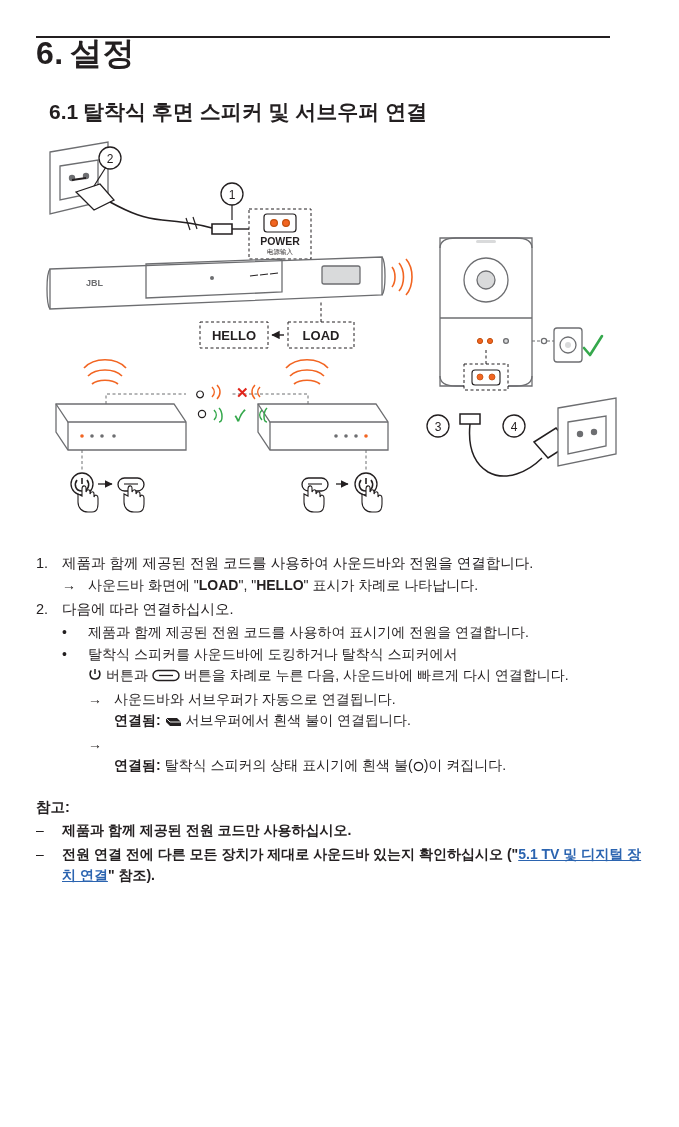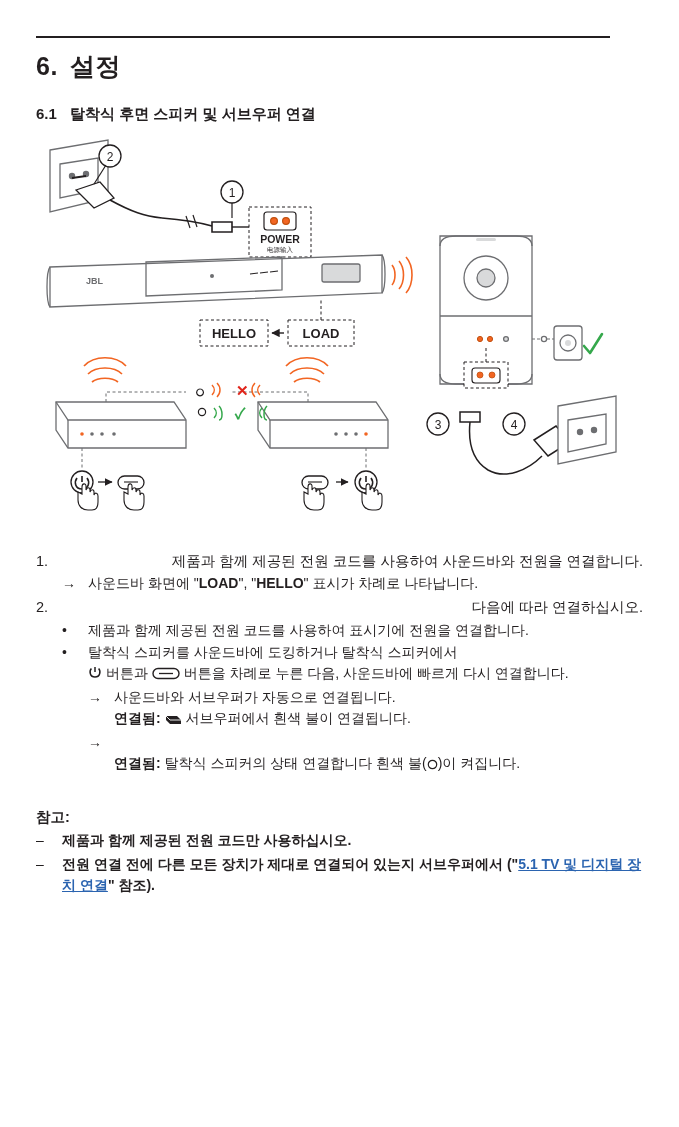--- a/index.html
+++ b/index.html
@@ -25,29 +25,29 @@
   .top-rule {
     position: absolute;
     left: 36px;
     top: 36px;
     width: 574px;
     height: 2px;
     background: #231f20;
   }
   h1.chapter {
     margin: 0;
-    padding-top: 50px;
-    font-size: 25px;
+    padding-top: 32px;
+    font-size: 32px;
     font-weight: bold;
     letter-spacing: 0.5px;
   }
   h1.chapter .num { display: inline-block; min-width: 34px; }
   h2.section {
-    margin: 22px 0 0 0;
-    font-size: 15px;
+    margin: 22px 0 0 13px;
+    font-size: 21px;
     font-weight: bold;
   }
   h2.section .num { display: inline-block; min-width: 34px; }
 
   
   .figure {
     position: relative;
     width: 600px;
     height: 410px;
     margin: 10px 0 4px 0;
@@ -59,37 +59,37 @@
   .step {
     display: flex;
     font-size: 14.5px;
     line-height: 1.55;
     margin-top: 2px;
   }
   .step .marker {
     width: 26px;
     flex: none;
   }
-  .step .text { flex: 1; text-align: right; }
+  .step .text { flex: 1; }
   .sub {
     display: flex;
     font-size: 14px;
     line-height: 1.5;
     margin-top: 1px;
   }
   .sub .marker { width: 26px; flex: none; text-align: left; }
   .sub .text { flex: 1; }
   .indent1 { margin-left: 26px; }
   .indent2 { margin-left: 52px; }
   .bold { font-weight: bold; }
 
   .note-title {
     font-weight: bold;
     font-size: 14.5px;
-    margin-top: 32px;
+    margin-top: 20px;
   }
   .note {
     display: flex;
     font-size: 14px;
     line-height: 1.5;
     margin-top: 3px;
   }
   .note .marker { width: 26px; flex: none; }
   .note .text { flex: 1; font-weight: bold; }
   a.xref {
@@ -416,32 +416,32 @@
         </span>
         <span>서브우퍼에서 흰색 불이 연결됩니다.</span>
       </div>
     </div>
 
     <div class="sub indent2">
       <div class="marker">→</div>
       <div class="text">
         <br>
         <span class="bold">연결됨:</span>
-        <span>탈착식 스피커의 상태 연결합니다 흰색 불(</span><span class="inline-icon"><svg width="11" height="11" viewBox="0 0 11 11" xmlns="http://www.w3.org/2000/svg">
+        <span>탈착식 스피커의 상태 표시기에 흰색 불(</span><span class="inline-icon"><svg width="11" height="11" viewBox="0 0 11 11" xmlns="http://www.w3.org/2000/svg">
               <circle cx="5.5" cy="5.5" r="4.2" fill="none" stroke="#231f20" stroke-width="1.2"></circle>
             </svg></span><span>)이 켜집니다.</span>
       </div>
     </div>
   </div>
 
   <div class="note-title">참고:</div>
 
   <div class="note">
     <div class="marker">–</div>
     <div class="text">제품과 함께 제공된 전원 코드만 사용하십시오.</div>
   </div>
 
   <div class="note">
     <div class="marker">–</div>
-    <div class="text"><span>전원 연결 전에 다른 모든 장치가 제대로 연결되어 있는지 서브우퍼에서 ("</span><a class="xref" href="#">5.1 TV 및 디지털 장치 연결</a><span>" 참조).</span></div>
+    <div class="text"><span>전원 연결 전에 다른 모든 장치가 제대로 사운드바 있는지 확인하십시오 ("</span><a class="xref" href="#">5.1 TV 및 디지털 장치 연결</a><span>" 참조).</span></div>
   </div>
 
 </div>
 
 </body></html>

